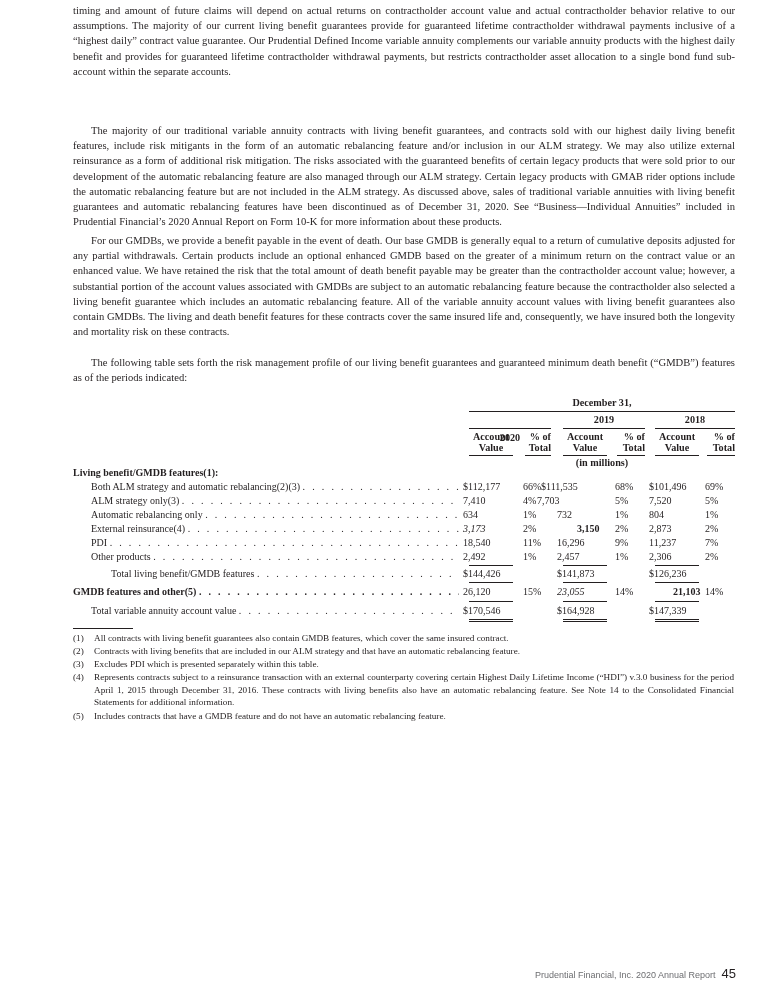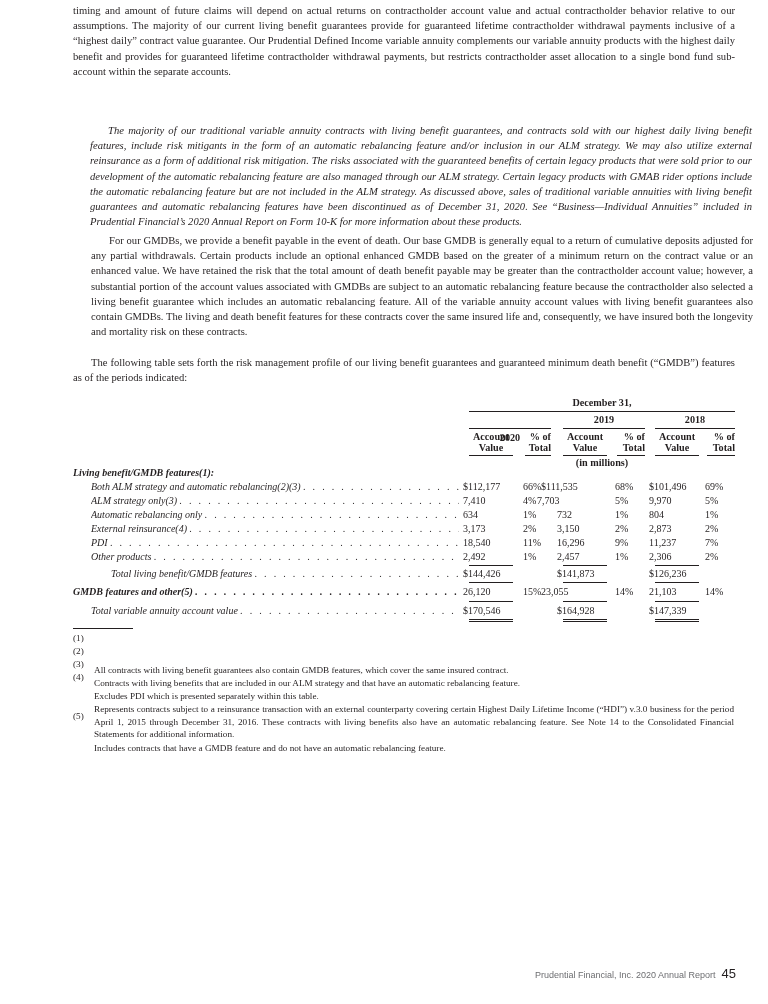--- a/index.html
+++ b/index.html
@@ -2,46 +2,46 @@
 <html><head>
 <meta charset="utf-8">
 <style>
   html, body { margin:0; padding:0; background:#ffffff; }
   body { width:768px; height:1004px; position:relative; overflow:hidden;
          font-family:"Liberation Serif", "DejaVu Serif", serif; color:#231f20; }
   .page { position:absolute; left:73px; top:0; width:662px; }
   p.para { margin:0; font-size:10.6px; line-height:15.2px; text-align:justify; }
   p.indent { text-indent:18px; }
   #p1 { position:absolute; top:3px; left:0; width:662px; }
-  #p2 { position:absolute; top:123px; left:17px; width:662px;font-style:italic; }
-  #p3 { position:absolute; top:233px; left:18px; width:662px; }
+  #p2 { position:absolute; top:123px; left:0; width:662px; }
+  #p3 { position:absolute; top:233px; left:0; width:662px; }
   #p4 { position:absolute; top:355px; left:0; width:662px; }
 
   
   .tbl { position:absolute; top:393px; left:0; width:662px; font-size:10px; }
   .hdr-dec { position:absolute; left:396px; width:266px; text-align:center; font-weight:bold; top:0; font-size:10.2px;}
   .rule { position:absolute; height:0; border-top:1.4px solid #231f20; }
   .yr { position:absolute; font-weight:bold; text-align:center; font-size:10.2px; }
   .colhdr { position:absolute; font-weight:bold; text-align:center; font-size:10.2px; line-height:11px; }
   .colhdr.r { text-align:right; }
   .inm { position:absolute; left:396px; width:266px; text-align:center; font-weight:bold; font-size:10.2px; }
 
   .row { position:absolute; left:0; width:662px; height:14px; font-size:10px; line-height:14px; }
-  .row .lab { position:absolute; left:0; white-space:nowrap; overflow:hidden;font-style:italic; }
+  .row .lab { position:absolute; left:0; white-space:nowrap; overflow:hidden; }
   .row .lab span.dots { letter-spacing:2.3px; }
   .row .c { position:absolute; text-align:left; }
   .bold { font-weight:bold; }
 
   .uline { position:absolute; border-top:1px solid #231f20; height:0; }
   .dline { position:absolute; border-top:3px double #231f20; height:0; }
 
   .fn-rule { position:absolute; left:0; top:628px; width:60px; border-top:1px solid #231f20; }
   .fn { position:absolute; left:0; width:662px; font-size:9.2px; line-height:12.6px; }
   .fn .n { position:absolute; left:0; }
-  .fn .t { position:absolute; left:21px; width:640px; text-align:justify;margin-top:32px; }
+  .fn .t { position:absolute; left:21px; width:640px; text-align:justify; }
 
   .footer { position:absolute; top:966px; left:506px; width:230px; text-align:right;
             font-family:"Liberation Sans", "DejaVu Sans", sans-serif; color:#6d6e71; font-size:9px; }
   .footer .pg { font-size:13px; color:#231f20; margin-left:6px; }
 </style>
 </head>
 <body>
 
 <div class="page">
 
@@ -108,37 +108,37 @@
       <span class="c" style="left:542px; width:30px;">68%</span>
       <span class="c" style="left:576px; width:50px;">$101,496</span>
       <span class="c" style="left:632px; width:30px;">69%</span>
     </div>
     <div class="row" style="top:101px;">
       <span class="lab" style="left:18px; width:368px;"><span>ALM strategy only(3)</span> <span class="dots">. . . . . . . . . . . . . . . . . . . . . . . . . . . . . . . . . . . . . . . . . . . . . . . . . . . . . .</span></span>
       <span class="c" style="left:390px; width:50px;">7,410</span>
       <span class="c" style="left:450px; width:28px;">4%</span>
       <span class="c" style="left:464px; width:50px;">7,703</span>
       <span class="c" style="left:542px; width:30px;">5%</span>
-      <span class="c" style="left:576px; width:50px;">9,970</span>
+      <span class="c" style="left:576px; width:50px;">7,520</span>
       <span class="c" style="left:632px; width:30px;">5%</span>
     </div>
     <div class="row" style="top:115px;">
       <span class="lab" style="left:18px; width:368px;"><span>Automatic rebalancing only</span> <span class="dots">. . . . . . . . . . . . . . . . . . . . . . . . . . . . . . . . . . . . . . . . . . . . . . . . . . .</span></span>
       <span class="c" style="left:390px; width:50px;">634</span>
       <span class="c" style="left:450px; width:28px;">1%</span>
       <span class="c" style="left:484px; width:50px;">732</span>
       <span class="c" style="left:542px; width:30px;">1%</span>
       <span class="c" style="left:576px; width:50px;">804</span>
       <span class="c" style="left:632px; width:30px;">1%</span>
     </div>
     <div class="row" style="top:129px;">
       <span class="lab" style="left:18px; width:368px;"><span>External reinsurance(4)</span> <span class="dots">. . . . . . . . . . . . . . . . . . . . . . . . . . . . . . . . . . . . . . . . . . . . . . . . . . . . . .</span></span>
-      <span class="c" style="left:390px; width:50px;">3,173</span>
+      <span class="c" style="left:390px; width:50px;font-style:italic;">3,173</span>
       <span class="c" style="left:450px; width:28px;">2%</span>
-      <span class="c" style="left:484px; width:50px;">3,150</span>
+      <span class="c" style="left:504px; width:50px;font-weight:bold;">3,150</span>
       <span class="c" style="left:542px; width:30px;">2%</span>
       <span class="c" style="left:576px; width:50px;">2,873</span>
       <span class="c" style="left:632px; width:30px;">2%</span>
     </div>
     <div class="row" style="top:143px;">
       <span class="lab" style="left:18px; width:368px;"><span>PDI</span> <span class="dots">. . . . . . . . . . . . . . . . . . . . . . . . . . . . . . . . . . . . . . . . . . . . . . . . . . . . . . . . . . . . . . . . .</span></span>
       <span class="c" style="left:390px; width:50px;">18,540</span>
       <span class="c" style="left:450px; width:28px;">11%</span>
       <span class="c" style="left:484px; width:50px;">16,296</span>
       <span class="c" style="left:542px; width:30px;">9%</span>
@@ -166,23 +166,23 @@
       <span class="c" style="left:576px; width:50px;">$126,236</span>
     </div>
     <div class="uline" style="top:189px; left:396px; width:44px;"></div>
     <div class="uline" style="top:189px; left:490px; width:44px;"></div>
     <div class="uline" style="top:189px; left:582px; width:44px;"></div>
 
     <div class="row" style="top:192px;">
       <span class="lab bold" style="left:0; width:386px;"><span>GMDB features and other(5)</span> <span class="dots">. . . . . . . . . . . . . . . . . . . . . . . . . . . . . . . . . . . . . . . .</span></span>
       <span class="c" style="left:390px; width:50px;">26,120</span>
       <span class="c" style="left:450px; width:28px;">15%</span>
-      <span class="c" style="left:468px; width:50px;">23,055</span>
+      <span class="c" style="left:484px; width:50px;font-style:italic;">23,055</span>
       <span class="c" style="left:542px; width:30px;">14%</span>
-      <span class="c" style="left:576px; width:50px;">21,103</span>
+      <span class="c" style="left:600px; width:50px;font-weight:bold;">21,103</span>
       <span class="c" style="left:632px; width:30px;">14%</span>
     </div>
     <div class="uline" style="top:208px; left:396px; width:44px;"></div>
     <div class="uline" style="top:208px; left:490px; width:44px;"></div>
     <div class="uline" style="top:208px; left:582px; width:44px;"></div>
 
     <div class="row" style="top:211px;">
       <span class="lab" style="left:18px; width:368px;"><span>Total variable annuity account value</span> <span class="dots">. . . . . . . . . . . . . . . . . . . . . . . . . . . . . . . . . . . . .</span></span>
       <span class="c" style="left:390px; width:50px;">$170,546</span>
       <span class="c" style="left:484px; width:50px;">$164,928</span>

